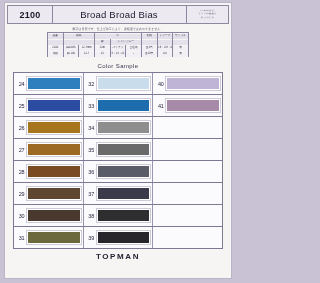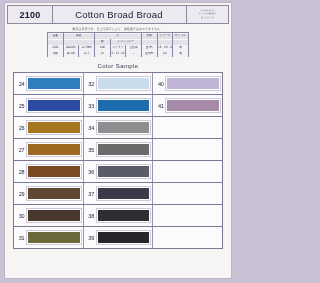--- a/index.html
+++ b/index.html
@@ -138,21 +138,21 @@
     color:#262236;
   }
 </style>
 </head>
 <body>
 
 <div class="page">
 
   <div class="header">
     <div class="code-cell">2100</div>
-    <div class="title-cell">Cotton Broad Broad</div>
+    <div class="title-cell">Broad Broad Bias</div>
     <div class="badge-cell">
       <div class="badge-line">ハギレ/反売</div>
       <div class="badge-line">サンプル帳あり</div>
       <div class="badge-line">オリジナル</div>
     </div>
   </div>
 
   <div class="spec-note">数字は目安です。仕上げ加工により、規格値では表示できません。</div>
 
   <div class="spec-wrap">
@@ -311,13 +311,14 @@
           <div class="num">39</div>
           <div class="swatch" style="background: rgb(40, 38, 42);"></div>
         </div>
         <div class="cell empty blank-slot">
           <div class="num"></div>
           <div class="swatch"></div>
         </div>
       </div>
     </div>
 
+  <div class="footer">TOPMAN</div>
 </div>
 
 </body></html>

